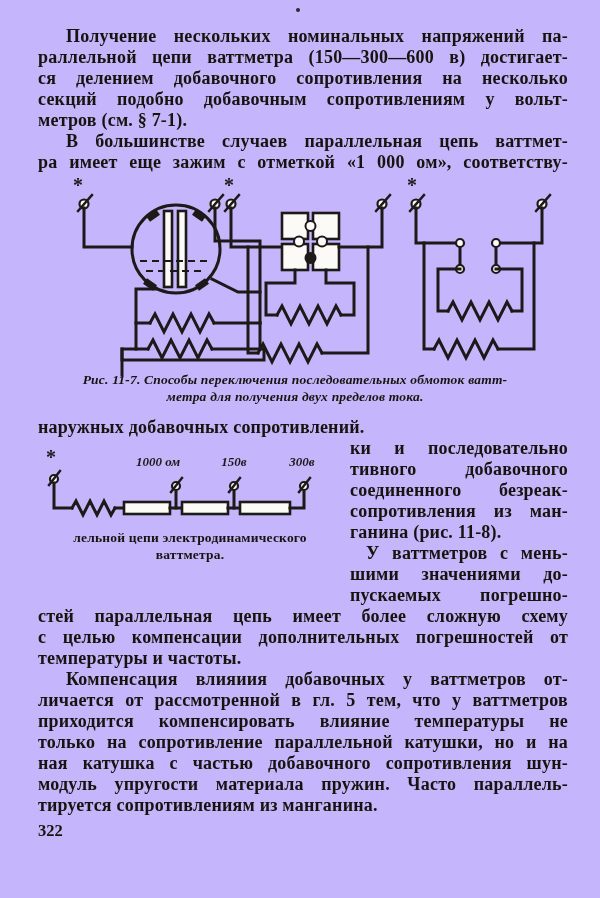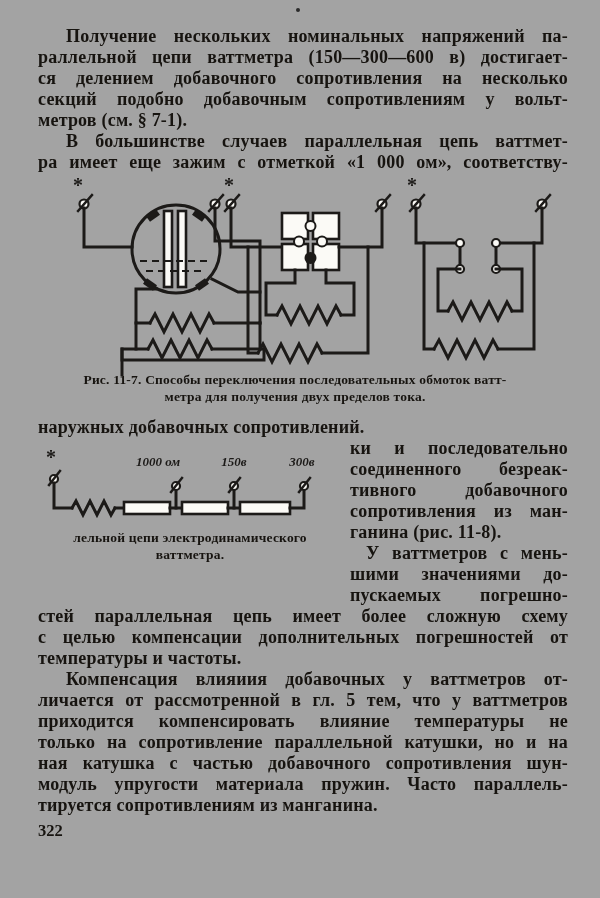--- a/index.html
+++ b/index.html
@@ -1,20 +1,20 @@
 <!DOCTYPE html>
 <html><head>
 <meta charset="utf-8">
 <style>
   html,body{margin:0;padding:0;background:#e8e6e0;}
   .page{
     position:relative;
     width:600px;height:898px;
     margin:0 auto;
-    background:#a3a3a3;
+    background:#c4b5fd;
     color:#171410;
     font-family:"Liberation Serif",serif;
     font-weight:700;
     overflow:hidden;
   }
   .content{padding:26px 32px 0 38px;}
   .artifact-dot{
     position:absolute;left:296px;top:8px;width:4px;height:4px;
     border-radius:50%;background:#2a2a2a;
   }
@@ -23,21 +23,21 @@
     text-align:justify;text-align-last:justify;
     white-space:normal;
   }
   .line.end{text-align-last:left;}
   .line.ind{text-indent:28px;}
   .cap{
     font-size:13.5px;line-height:16.5px;font-weight:700;
     text-align:center;letter-spacing:.2px;
   }
   .fig7wrap{margin:4px 0 5px 14px;}
-  .cap7{width:510px;margin:0 0 12px 2px;}
+  .cap7{width:510px;margin:0 0 12px 2px;font-style:italic;}
   .floatrow{display:flex;align-items:flex-start;}
   .leftcol{width:312px;flex:0 0 312px;}
   .leftcol svg{display:block;margin:10px 0 8px 4px;}
   .cap8{width:300px;margin:2px 0 0 2px;}
   .rightcol{flex:1 1 auto;min-width:0;}
   .rightcol .line{font-size:18px;}
   .rightcol .line.ind{text-indent:16px;}
   .pagenum{font-size:16.5px;font-weight:700;margin-top:5px;}
   svg{overflow:visible;}
   .wire{fill:none;stroke:#1c1a18;stroke-width:3;stroke-linecap:square;stroke-linejoin:miter;}
@@ -211,22 +211,22 @@
           <text class="svglabel" x="192" y="18" text-anchor="middle">150в</text>
           <text class="svglabel" x="260" y="18" text-anchor="middle">300в</text>
         </svg>
         <div class="cap cap8">
           <div>лельной цепи электродинамического</div>
           <div>ваттметра.</div>
         </div>
       </div>
       <div class="rightcol">
         <div class="line">ки и последовательно</div>
+        <div class="line">тивного добавочного</div>
         <div class="line">соединенного безреак-</div>
-        <div class="line">тивного добавочного</div>
         <div class="line">сопротивления из ман-</div>
         <div class="line end">ганина (рис. 11-8).</div>
         <div class="line ind">У ваттметров с мень-</div>
         <div class="line">шими значениями до-</div>
         <div class="line">пускаемых погрешно-</div>
       </div>
     </div>
 
     <div>
       <div class="line">стей параллельная цепь имеет более сложную схему</div>

